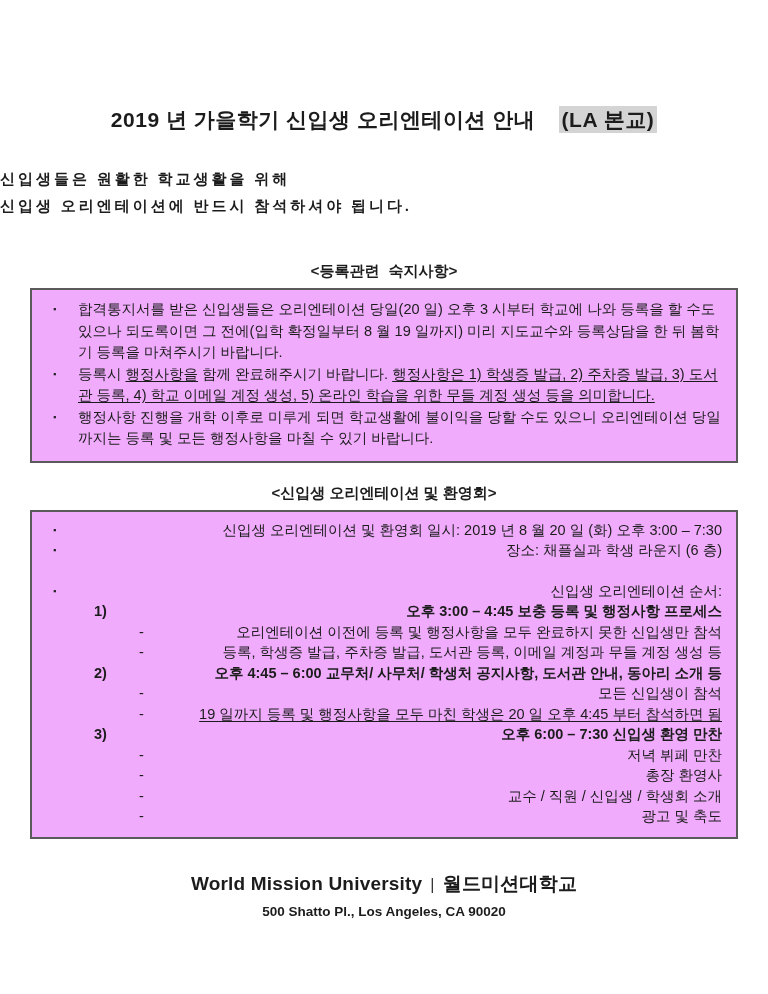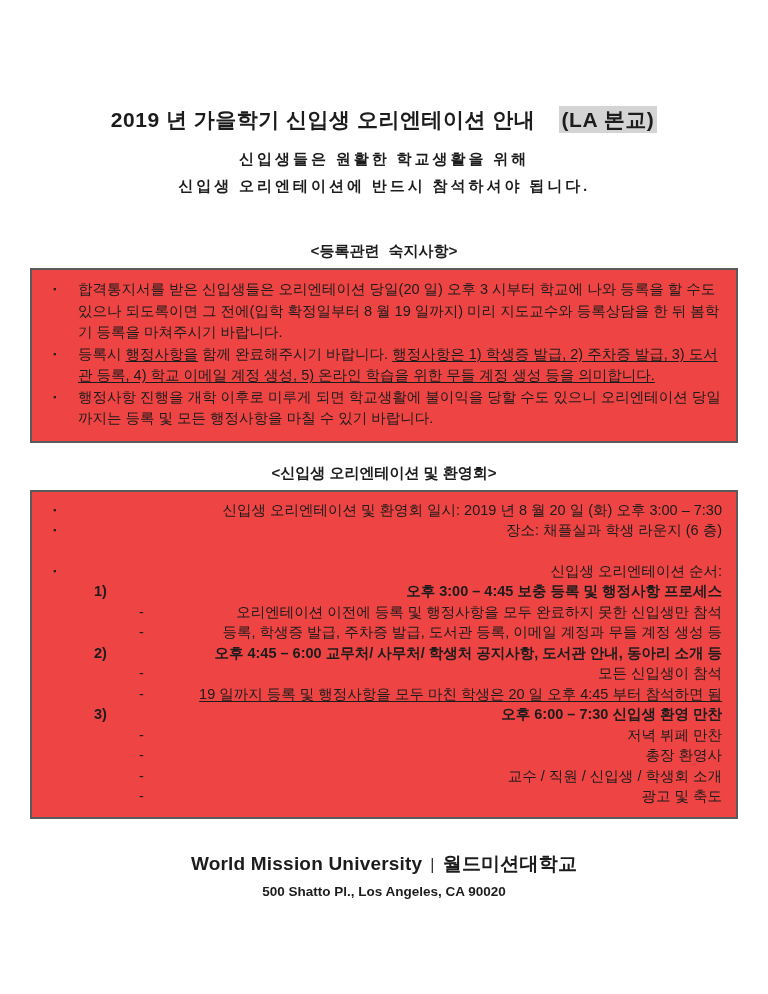--- a/index.html
+++ b/index.html
@@ -8,32 +8,32 @@
     width:768px; height:994px; background:#ffffff; position:relative;
     font-family:"Liberation Sans","DejaVu Sans",sans-serif;
     color:#1c1c1c; overflow:hidden;
   }
   .doc-title {
     padding-top:104px; text-align:center;
     font-size:21px; font-weight:bold; letter-spacing:0.5px; line-height:32px;
   }
   .hl { background:#d4d4d4; padding:2px 3px;margin-left:17px; }
   .intro {
-    margin-top:10px; text-align:center;
+    margin-top:30px; 
     font-size:15px; font-weight:bold; letter-spacing:3px; line-height:27px;
     font-family:"Liberation Serif","DejaVu Serif",serif;
   }
   .sec-header {
     text-align:center; font-size:15px; font-weight:bold;
   }
   .sec-header.first { margin-top:42px;font-family:Liberation Mono, monospace; }
   .sec-header.second { margin-top:21px; }
   .box {
     width:708px; margin:7px auto 0 auto;
-    border:2px solid #5a5a5a; background:#ef4444;
+    border:2px solid #5a5a5a; background:#f0abfc;
   }
   .box1 { padding:9px 14px 11px 0; font-size:14.5px; line-height:21.5px; }
   .box2 { padding:8px 14px 10px 0; font-size:14.5px; line-height:20.5px;text-align:right; }
   .b-row { position:relative; padding-left:46px; }
   .b-row::before {
     content:"▪"; position:absolute; left:21px; top:0;
     font-size:9px; line-height:inherit;
   }
   .n-row { position:relative; padding-left:89px; font-weight:bold; }
   .n-num { position:absolute; left:62px; font-weight:bold; }

